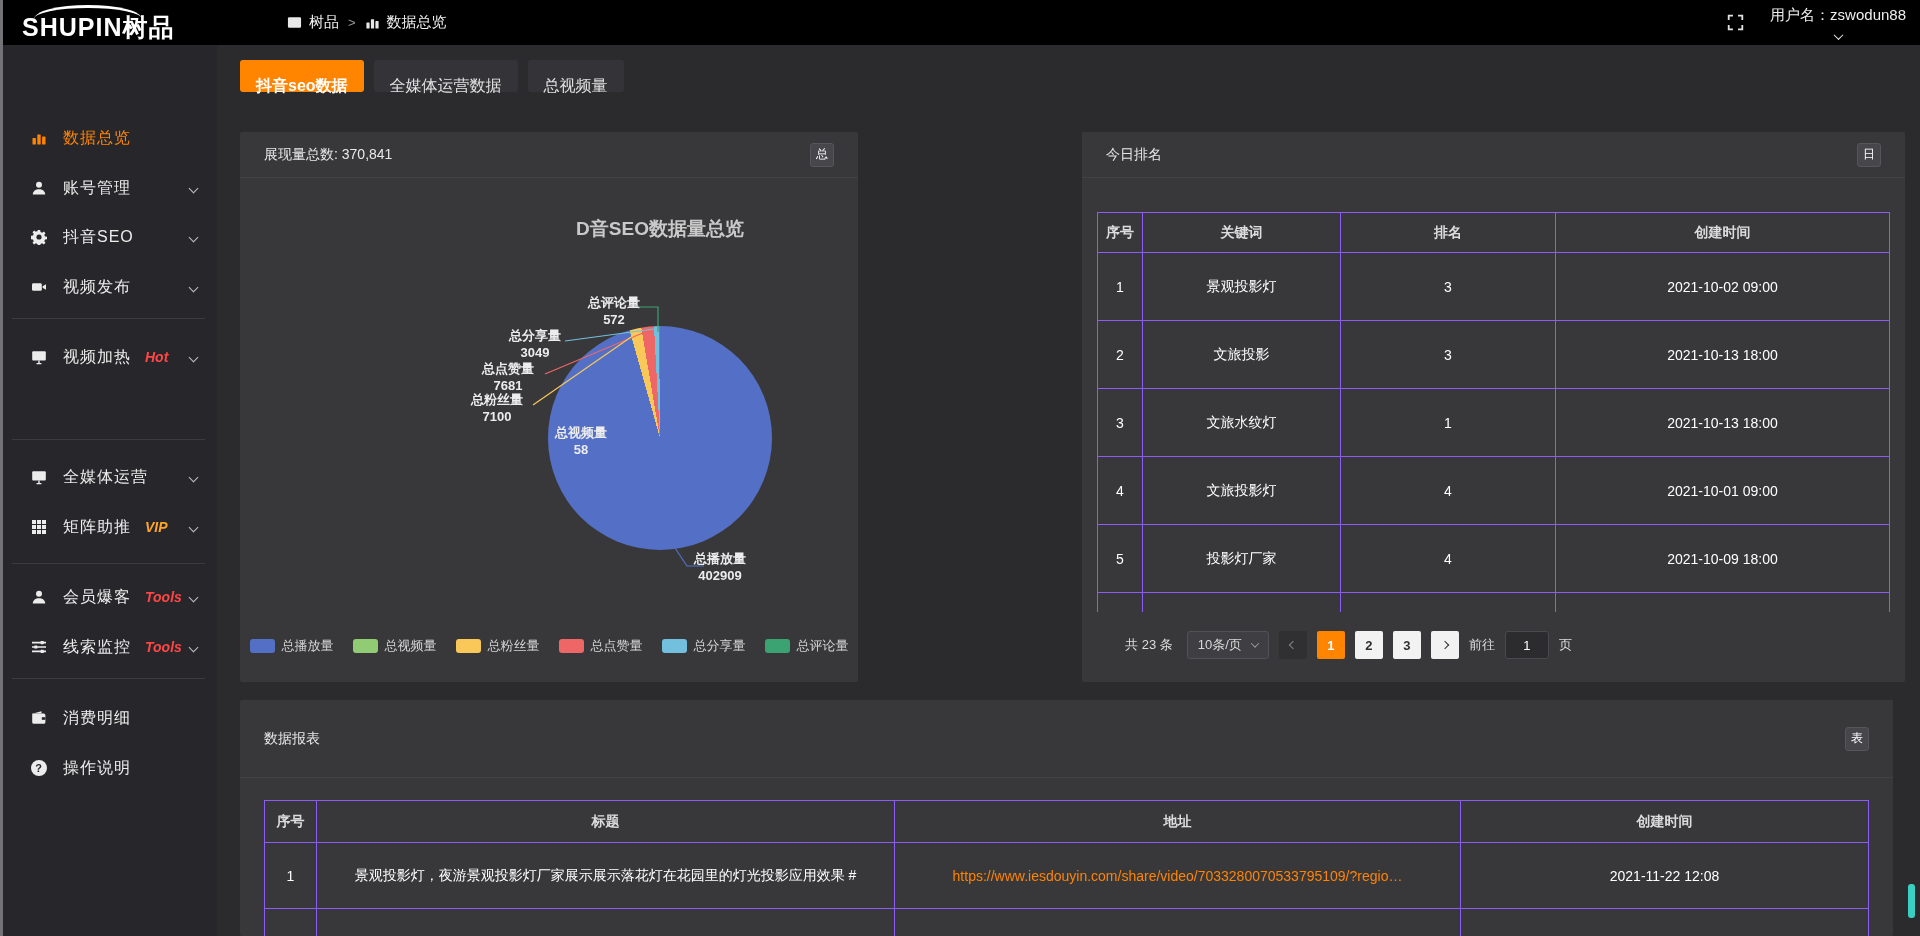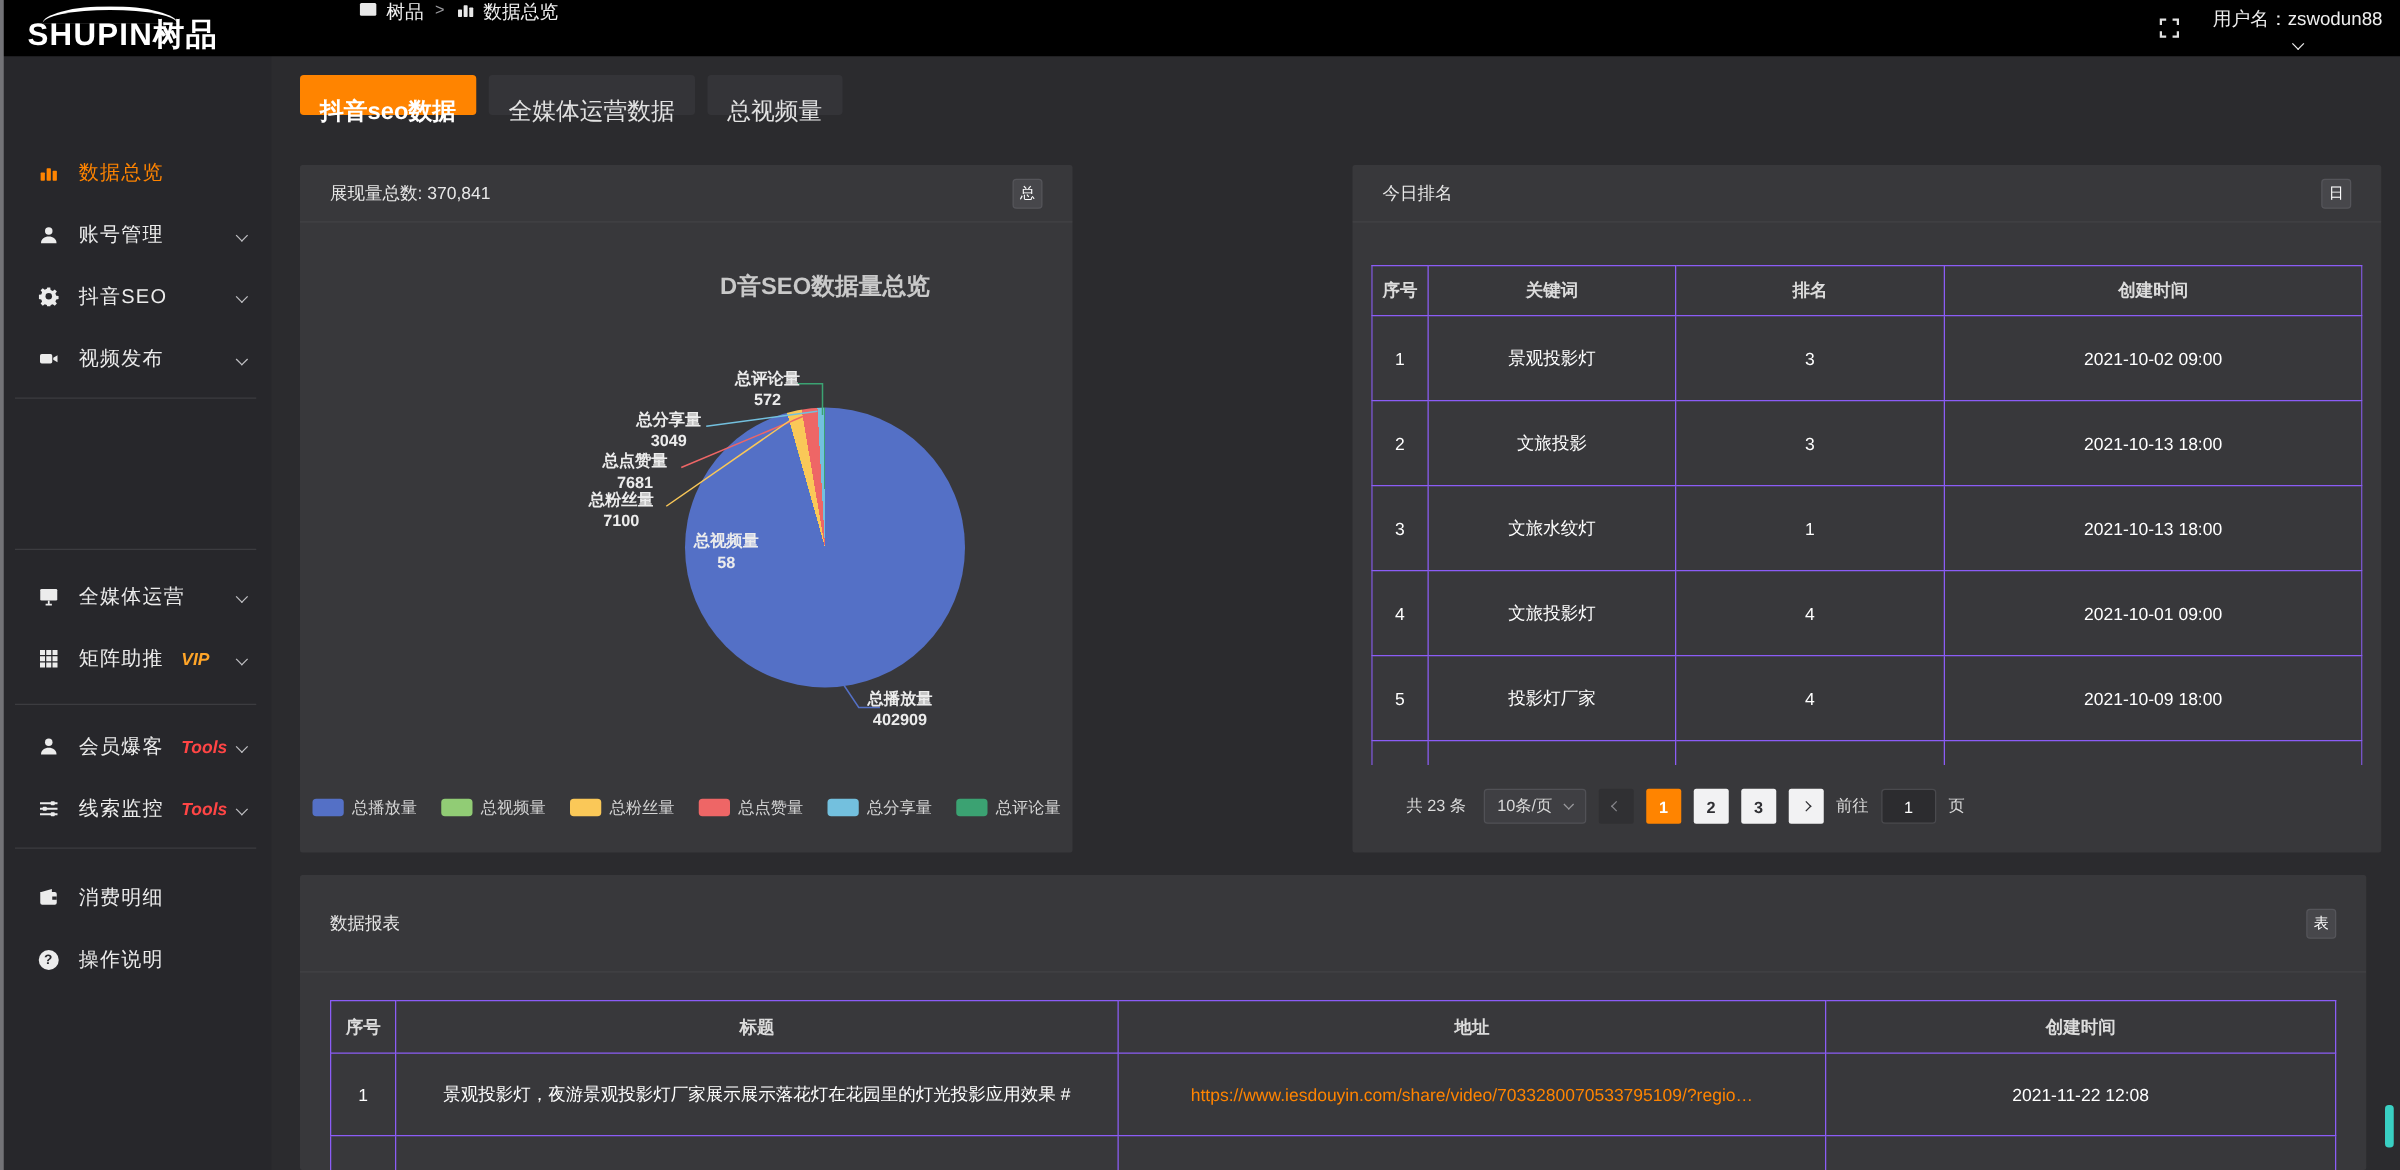--- a/index.html
+++ b/index.html
@@ -5,21 +5,21 @@
   * { margin:0; padding:0; box-sizing:border-box; }
   body { background:#222225; font-family:"Liberation Sans","DejaVu Sans",sans-serif; }
   #app { position:relative; width:1920px; height:936px; background:#2b2b2e; overflow:hidden; }
   .left-edge { position:absolute; left:0; top:0; width:3px; height:936px; background:#737377; z-index:60; }
 
   
   header { position:absolute; left:0; top:0; width:1920px; height:45px; background:#000000; z-index:50; }
   .logo { position:absolute; left:18px; top:2px; width:200px; height:43px; color:#fff; cursor:pointer; }
   .logo-arc { position:absolute; left:16px; top:3px; width:108px; height:14px; border-top:3px solid #fff; border-radius:50% 50% 0 0 / 100% 100% 0 0; }
   .logo-text { position:absolute; left:4px; top:9px; font-size:25px; font-weight:800; letter-spacing:1px; white-space:nowrap; }
-  .breadcrumb { position:absolute; left:287px; top:0; height:45px; display:flex; align-items:flex-start; gap:7px; color:#f0f0f0; font-size:15px; }
+  .breadcrumb { position:absolute; left:287px; top:0; height:45px; display:flex; align-items:center; gap:7px; color:#f0f0f0; font-size:15px; }
   .bc-icon { display:inline-flex; width:15px; height:15px; color:#e8e8e8; }
   .bc-sep { color:#9a9a9e; font-size:13px; margin:0 2px; }
   .header-right { position:absolute; right:14px; top:0; height:45px; display:flex; align-items:center; gap:26px; color:#eee; font-size:15px; }
   .fs-icon { width:17px; height:17px; color:#e2e2e2; cursor:pointer; }
   .user-wrap { display:flex; align-items:center; gap:8px; cursor:pointer;flex-direction:column; }
   .chev { display:inline-block; width:7px; height:7px; border-right:1.7px solid; border-bottom:1.7px solid; }
   .chev.down { transform:rotate(45deg) translate(-1px,-1px); }
   .chev.left { transform:rotate(135deg); }
   .chev.right { transform:rotate(-45deg); }
 
@@ -31,21 +31,21 @@
   .s-icon svg { width:16px; height:16px; }
   .s-badge { font-style:italic; font-weight:700; font-size:14px; margin-left:14px; letter-spacing:0; }
   .s-badge.red { color:#ff4545; }
   .s-badge.gold { color:#ffa528; }
   .s-chev { position:absolute; right:20px; top:19px; width:7px; height:7px; border-right:1.6px solid #c0c0c4; border-bottom:1.6px solid #c0c0c4; transform:rotate(45deg); }
   .s-divider { position:absolute; left:12px; width:193px; height:1px; background:#3c3c40; }
   .q-circle { width:16px; height:16px; border-radius:50%; background:#ececec; color:#27272b; font-size:11px; font-weight:700; display:flex; align-items:center; justify-content:center; }
 
   
   .tabs { position:absolute; left:240px; top:60px; display:flex; gap:10px; }
-  .tab-btn { height:31px; padding:16px 16px; border:none; border-radius:3px; background:#343438; color:#e2e2e2; font-size:19px; font-family:inherit; cursor:pointer; }
+  .tab-btn { height:31px; padding:16px 16px; border:none; border-radius:3px; background:#343438; color:#e2e2e2; font-size:16px; font-family:inherit; cursor:pointer; }
   .tab-btn.active { background:#ff8400; color:#fff; font-weight:700; }
 
   
   .panel { position:absolute; background:#38383b; border-radius:2px; }
   .panel-head { display:flex; align-items:center; justify-content:space-between; padding:0 24px; border-bottom:1px solid rgba(255,255,255,.055); }
   .panel-title { color:#e8e8e8; font-size:14px; }
   .mini-badge { min-width:24px; height:24px; border-radius:3px; background:#47474b; color:#fff; font-size:12px; display:flex; align-items:center; justify-content:center; cursor:pointer; border:1px solid #55555a; }
 
   .chart-panel { left:240px; top:132px; width:618px; height:550px; }
   .chart-panel .panel-head { height:46px; }
@@ -168,20 +168,31 @@
       <span class="s-icon">
           <svg viewBox="0 0 16 16" fill="currentColor">
             <rect x="1" y="4.2" width="9.8" height="7.6" rx="1.4"></rect>
             <path d="M11.6 7.2 15 5.2v5.6l-3.4-2z"></path>
           </svg>
         </span>
       <span>视频发布</span>
       <span class="s-chev"></span>
     </div>
     <div class="s-divider" style="top:273px"></div>
+    <div class="s-item" style="top:290px">
+      <span class="s-icon">
+          <svg viewBox="0 0 16 16" fill="currentColor">
+            <rect x="1.2" y="2.2" width="13.6" height="9.2" rx="1"></rect>
+            <path d="M5.5 14.6h5M8 11.4v3.2" stroke="currentColor" stroke-width="1.4" fill="none"></path>
+          </svg>
+        </span>
+      <span>视频加热</span>
+      <span class="s-badge red">Hot</span>
+      <span class="s-chev"></span>
+    </div>
     <div class="s-divider" style="top:394px"></div>
     <div class="s-item" style="top:410px">
       <span class="s-icon">
           <svg viewBox="0 0 16 16" fill="currentColor">
             <rect x="1.2" y="2.2" width="13.6" height="9.2" rx="1"></rect>
             <path d="M5.5 14.6h5M8 11.4v3.2" stroke="currentColor" stroke-width="1.4" fill="none"></path>
           </svg>
         </span>
       <span>全媒体运营</span>
       <span class="s-chev"></span>

